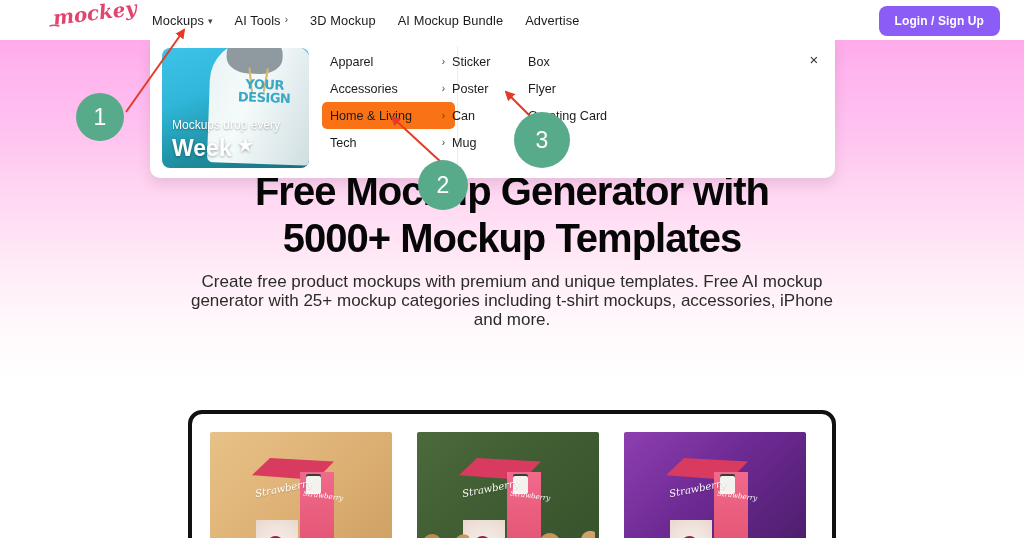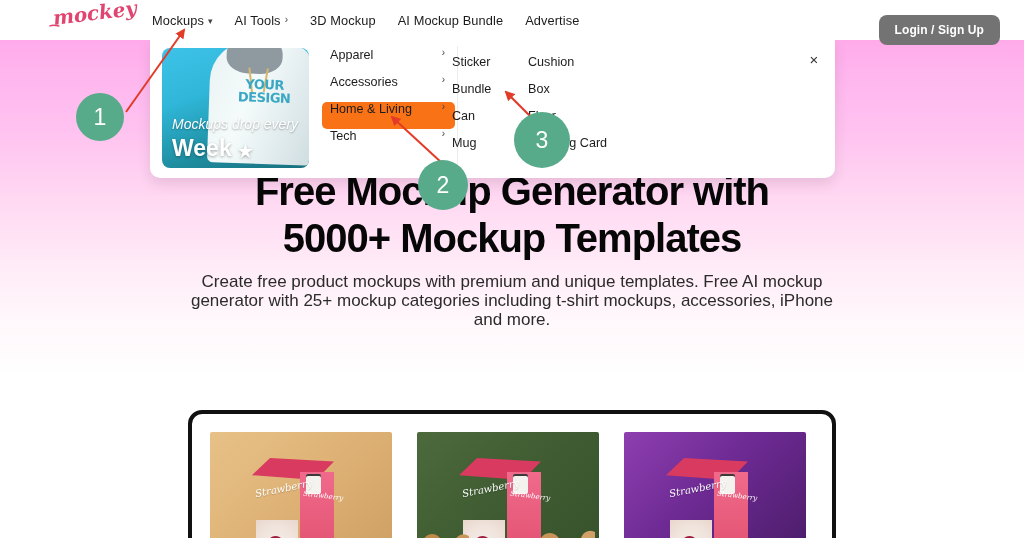--- a/index.html
+++ b/index.html
@@ -62,22 +62,22 @@
     align-items: center;
     gap: 4px;
     cursor: pointer;
     white-space: nowrap;
   }
   .caret { font-size: 9px; color: #444; line-height: 1; position: relative; top: 1px; }
   .chev-right { font-size: 10px; color: #444; line-height: 1; }
 
   .login-btn {
     position: absolute;
-    right: 24px; top: 15px;
-    background: #737373;
+    right: 24px; top: 6px;
+    background: #8b5cf6;
     color: #ffffff;
     font-size: 12px;
     font-weight: bold;
     border: none;
     border-radius: 8px;
     padding: 8px 16px;
     cursor: pointer;
     letter-spacing: .1px;
   }
 
@@ -137,46 +137,46 @@
     font-family: "DejaVu Sans", sans-serif;
     font-weight: bold;
     font-size: 13px;
     line-height: 13px;
     color: #3aa8c4;
     letter-spacing: -.5px;
   }
   .promo-tagline {
     position: absolute;
     left: 10px; bottom: 36px;
-    font-size: 14px;
+    font-size: 12px;
     color: #ffffff;
     text-shadow: 0 1px 2px rgba(0,0,0,.35);
-    font-style: italic;
   }
   .promo-week {
     position: absolute;
     left: 10px; bottom: 6px;
     font-size: 23px;
     font-weight: bold;
     color: #ffffff;
     text-shadow: 0 1px 3px rgba(0,0,0,.35);
     display: flex;
-    align-items: flex-end;
+    align-items: flex-start;
     gap: 6px;
   }
   .promo-star { font-size: 17px; }
 
   .cat-col {
     position: absolute;
     top: 8px;
     width: 133px;
   }
   .cat-col-1 { left: 172px; }
   .cat-row {
     display: flex;
+    align-items: center;
     justify-content: space-between;
     height: 27px;
     padding: 0 10px 0 8px;
     font-size: 12.6px;
     color: #1c1c1c;
     border-radius: 5px;
     cursor: pointer;
     white-space: nowrap;
   }
   .cat-row.active { background: #f97316; }
@@ -452,27 +452,26 @@
       <div class="cat-row">
         <span>Tech</span>
         <span class="chev-right">›</span>
       </div>
     </div>
 
     <div class="dd-divider"></div>
 
     <div class="sub-col sub-col-a">
       <div class="sub-row">Sticker</div>
-      <div class="sub-row">Bundle</div>
+      <div class="sub-row">Poster</div>
       <div class="sub-row">Can</div>
       <div class="sub-row">Mug</div>
     </div>
 
     <div class="sub-col sub-col-b">
-      <div class="sub-row">Cushion</div>
       <div class="sub-row">Box</div>
       <div class="sub-row">Flyer</div>
       <div class="sub-row">Greeting Card</div>
     </div>
 
     <div class="close-x">×</div>
   </div>
 
   <div class="hero-title">
     <div>Free Mockup Generator with</div>

